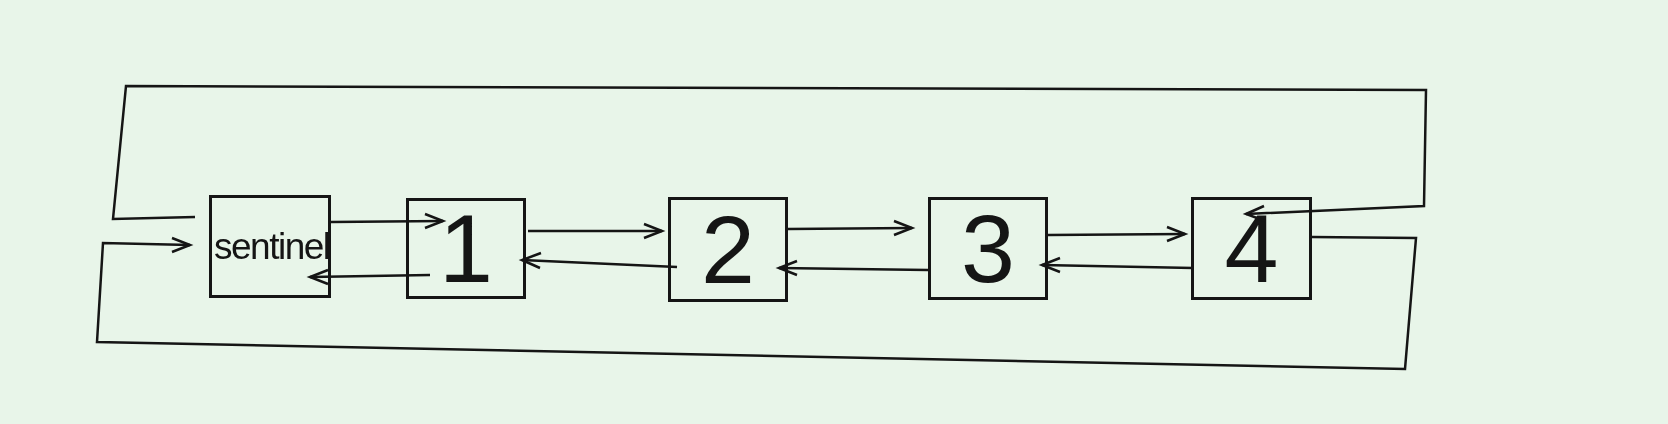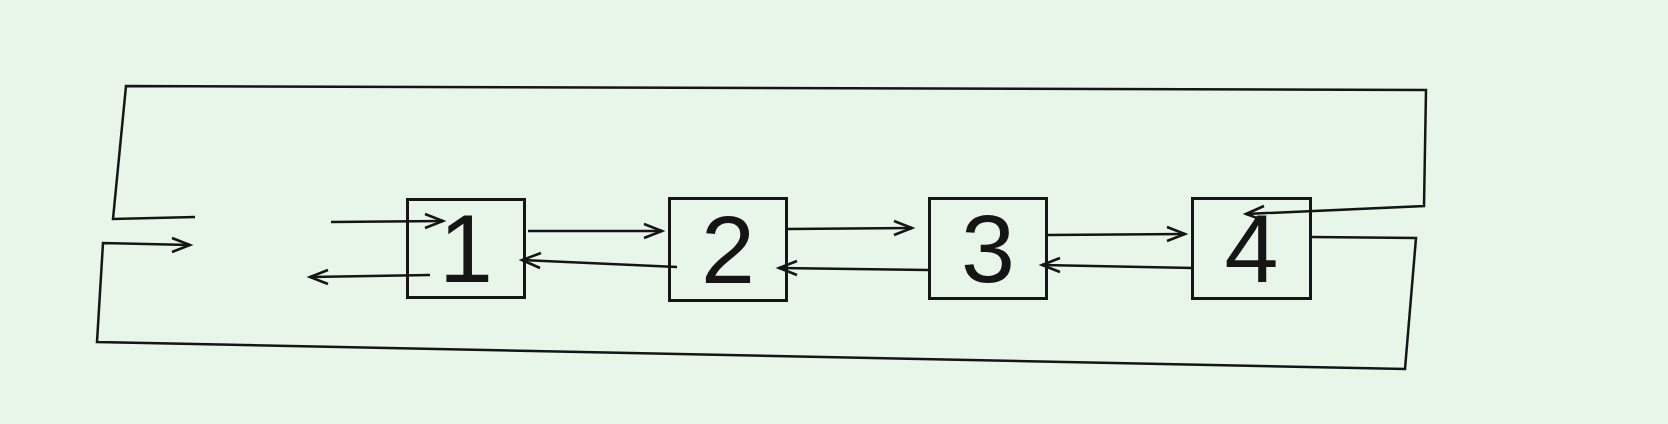--- a/index.html
+++ b/index.html
@@ -23,20 +23,23 @@
   svg.edges-layer polyline {
     fill:none; stroke:var(--stroke); stroke-width:2.5;
     stroke-linecap:butt; stroke-linejoin:miter;
   }
 </style>
 </head>
 <body>
 
 <div class="canvas">
 
+  <div class="node sentinel-node" style="left:209px; top:195px; width:122px; height:103px;">
+    <span class="node-label">sentinel</span>
+  </div>
 
   <div class="node num-node" style="left:406px; top:198px; width:120px; height:101px;">
     <span class="node-label">1</span>
   </div>
 
   <div class="node num-node" style="left:668px; top:197px; width:120px; height:105px;">
     <span class="node-label">2</span>
   </div>
 
   <div class="node num-node" style="left:928px; top:197px; width:120px; height:103px;">

